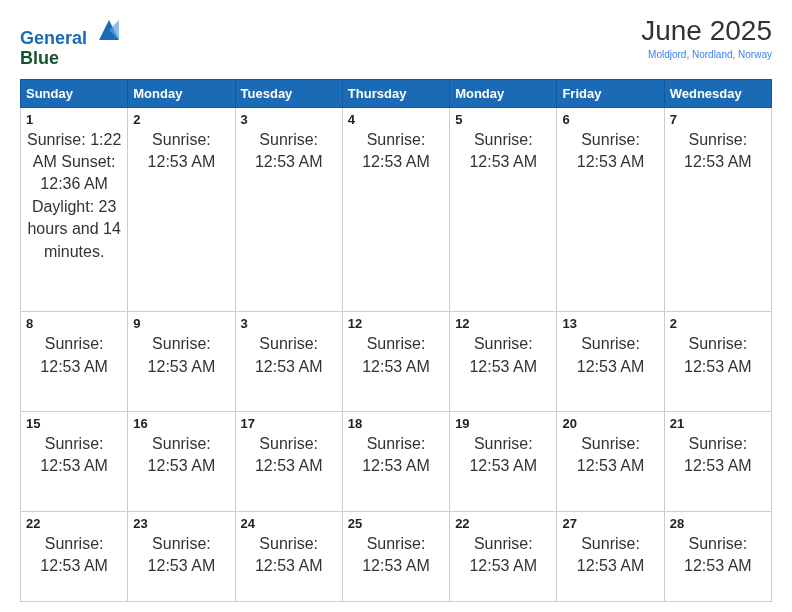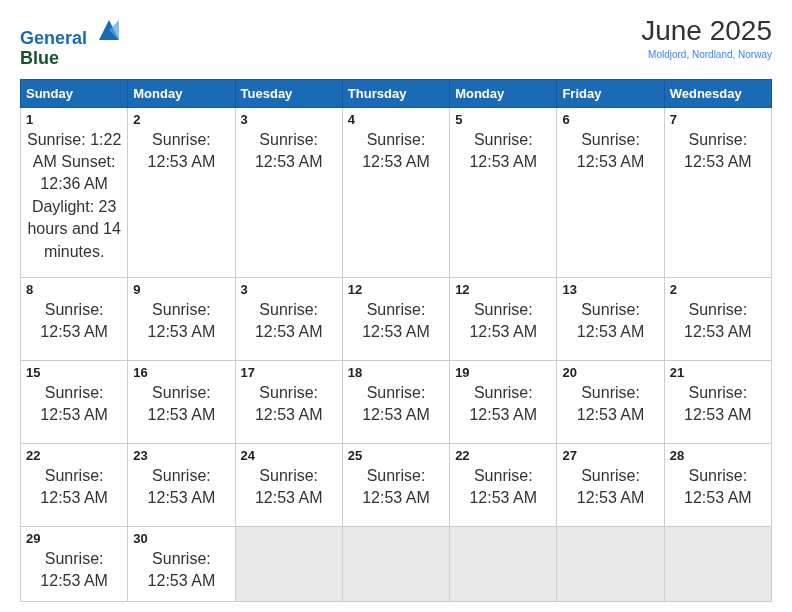--- a/index.html
+++ b/index.html
@@ -255,30 +255,15 @@
           </td>
           <td>
             <span class="day-num">27</span>
             <div class="day-info">Sunrise: 12:53 AM</div>
           </td>
           <td>
             <span class="day-num">28</span>
             <div class="day-info">Sunrise: 12:53 AM</div>
           </td>
         </tr>
-        <tr>
-          <td>
-            <span class="day-num">29</span>
-            <div class="day-info">Sunrise: 12:53 AM</div>
-          </td>
-          <td>
-            <span class="day-num">30</span>
-            <div class="day-info">Sunrise: 12:53 AM</div>
-          </td>
-          <td class="empty"></td>
-          <td class="empty"></td>
-          <td class="empty"></td>
-          <td class="empty"></td>
-          <td class="empty"></td>
-        </tr>
       </tbody>
   </table>
 </div>
 
 </body></html>

